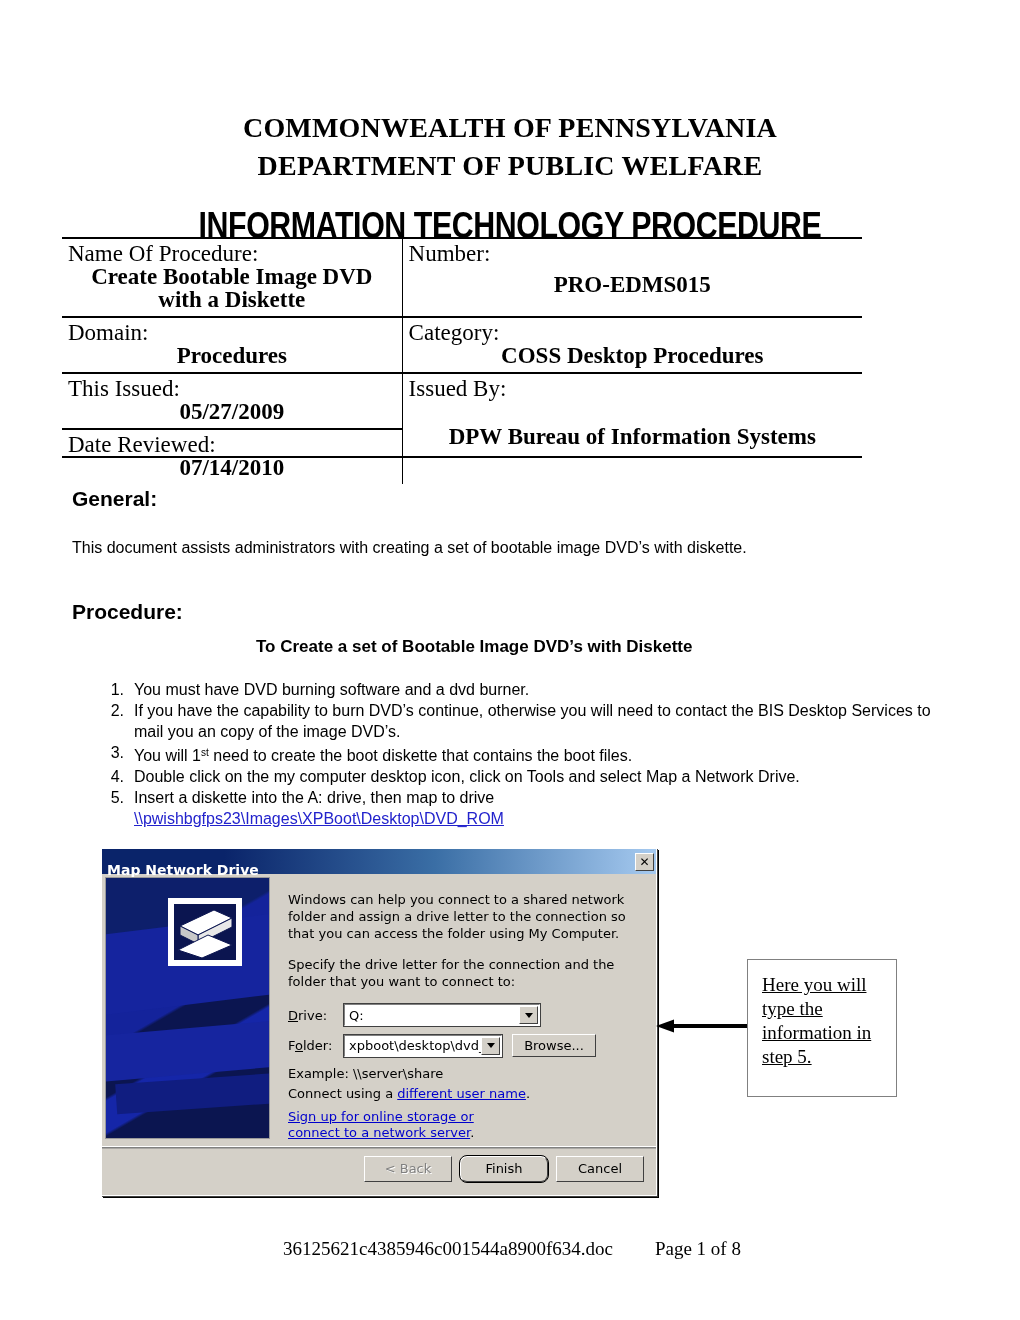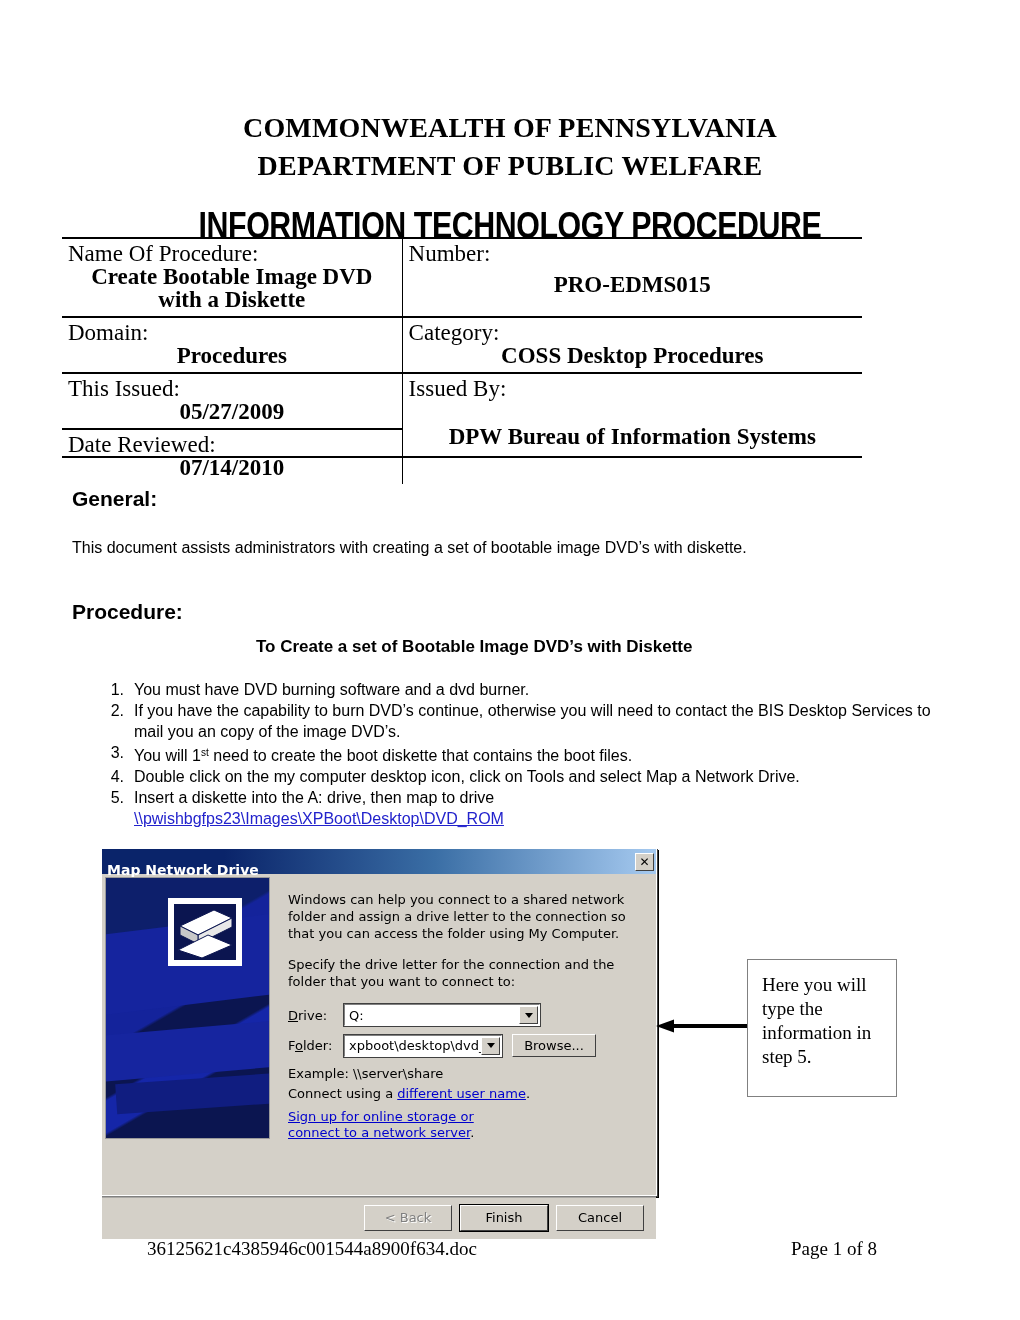--- a/index.html
+++ b/index.html
@@ -190,21 +190,21 @@
     align-items: center;
     justify-content: center;
     font-size: 12px;
     font-weight: bold;
     color: #000;
     line-height: 1;
     box-sizing: border-box;
   }
   .dialog-body {
     display: flex;
-    height: 321px;
+    height: 272px;
     background: #d4d0c8;
     padding: 3px 0 0 3px;
     box-sizing: border-box;
   }
   .left-art {
     width: 165px;
     height: 262px;
     background:
       linear-gradient(150deg, #0d1f6b 0%, #0d1f6b 30%, #14239b 31%, #14239b 48%, #0b1550 49%, #0b1550 62%, #1526a8 63%, #1526a8 72%, #0b1550 73%, #0b1550 100%),
       #0b1550;
@@ -367,53 +367,55 @@
   }
   .btn-nav {
     width: 88px;
     height: 26px;
   }
   .btn-disabled { color: #808080; text-shadow: 1px 1px 0 #ffffff; }
   .btn-default {
     outline: 1.5px solid #000000;
     outline-offset: 0px;
     font-weight: normal;
+    border-radius: 7px;
   }
 
   
   .callout {
     position: absolute;
     left: 747px;
     top: 959px;
     width: 150px;
     height: 138px;
     border: 1.2px solid #808080;
     background: #ffffff;
     box-sizing: border-box;
     padding: 13px 10px 0 14px;
     font-family: "Liberation Serif", serif;
     font-size: 19px;
     line-height: 24px;
+    text-decoration: underline;
   }
   .callout-arrow {
     position: absolute;
     left: 656px;
     top: 1019px;
     width: 92px;
     height: 14px;
   }
 
   
   .doc-footer {
     position: absolute;
     left: 147px;
     top: 1238px;
     width: 730px;
     display: flex;
-    justify-content: space-between;
+    justify-content: center;
     font-family: "Liberation Serif", serif;
     font-size: 19px;
     gap: 42px;
   }
 </style>
 </head>
 <body>
 
 <div class="doc-header">
   <div class="org-line">COMMONWEALTH OF PENNSYLVANIA</div>

